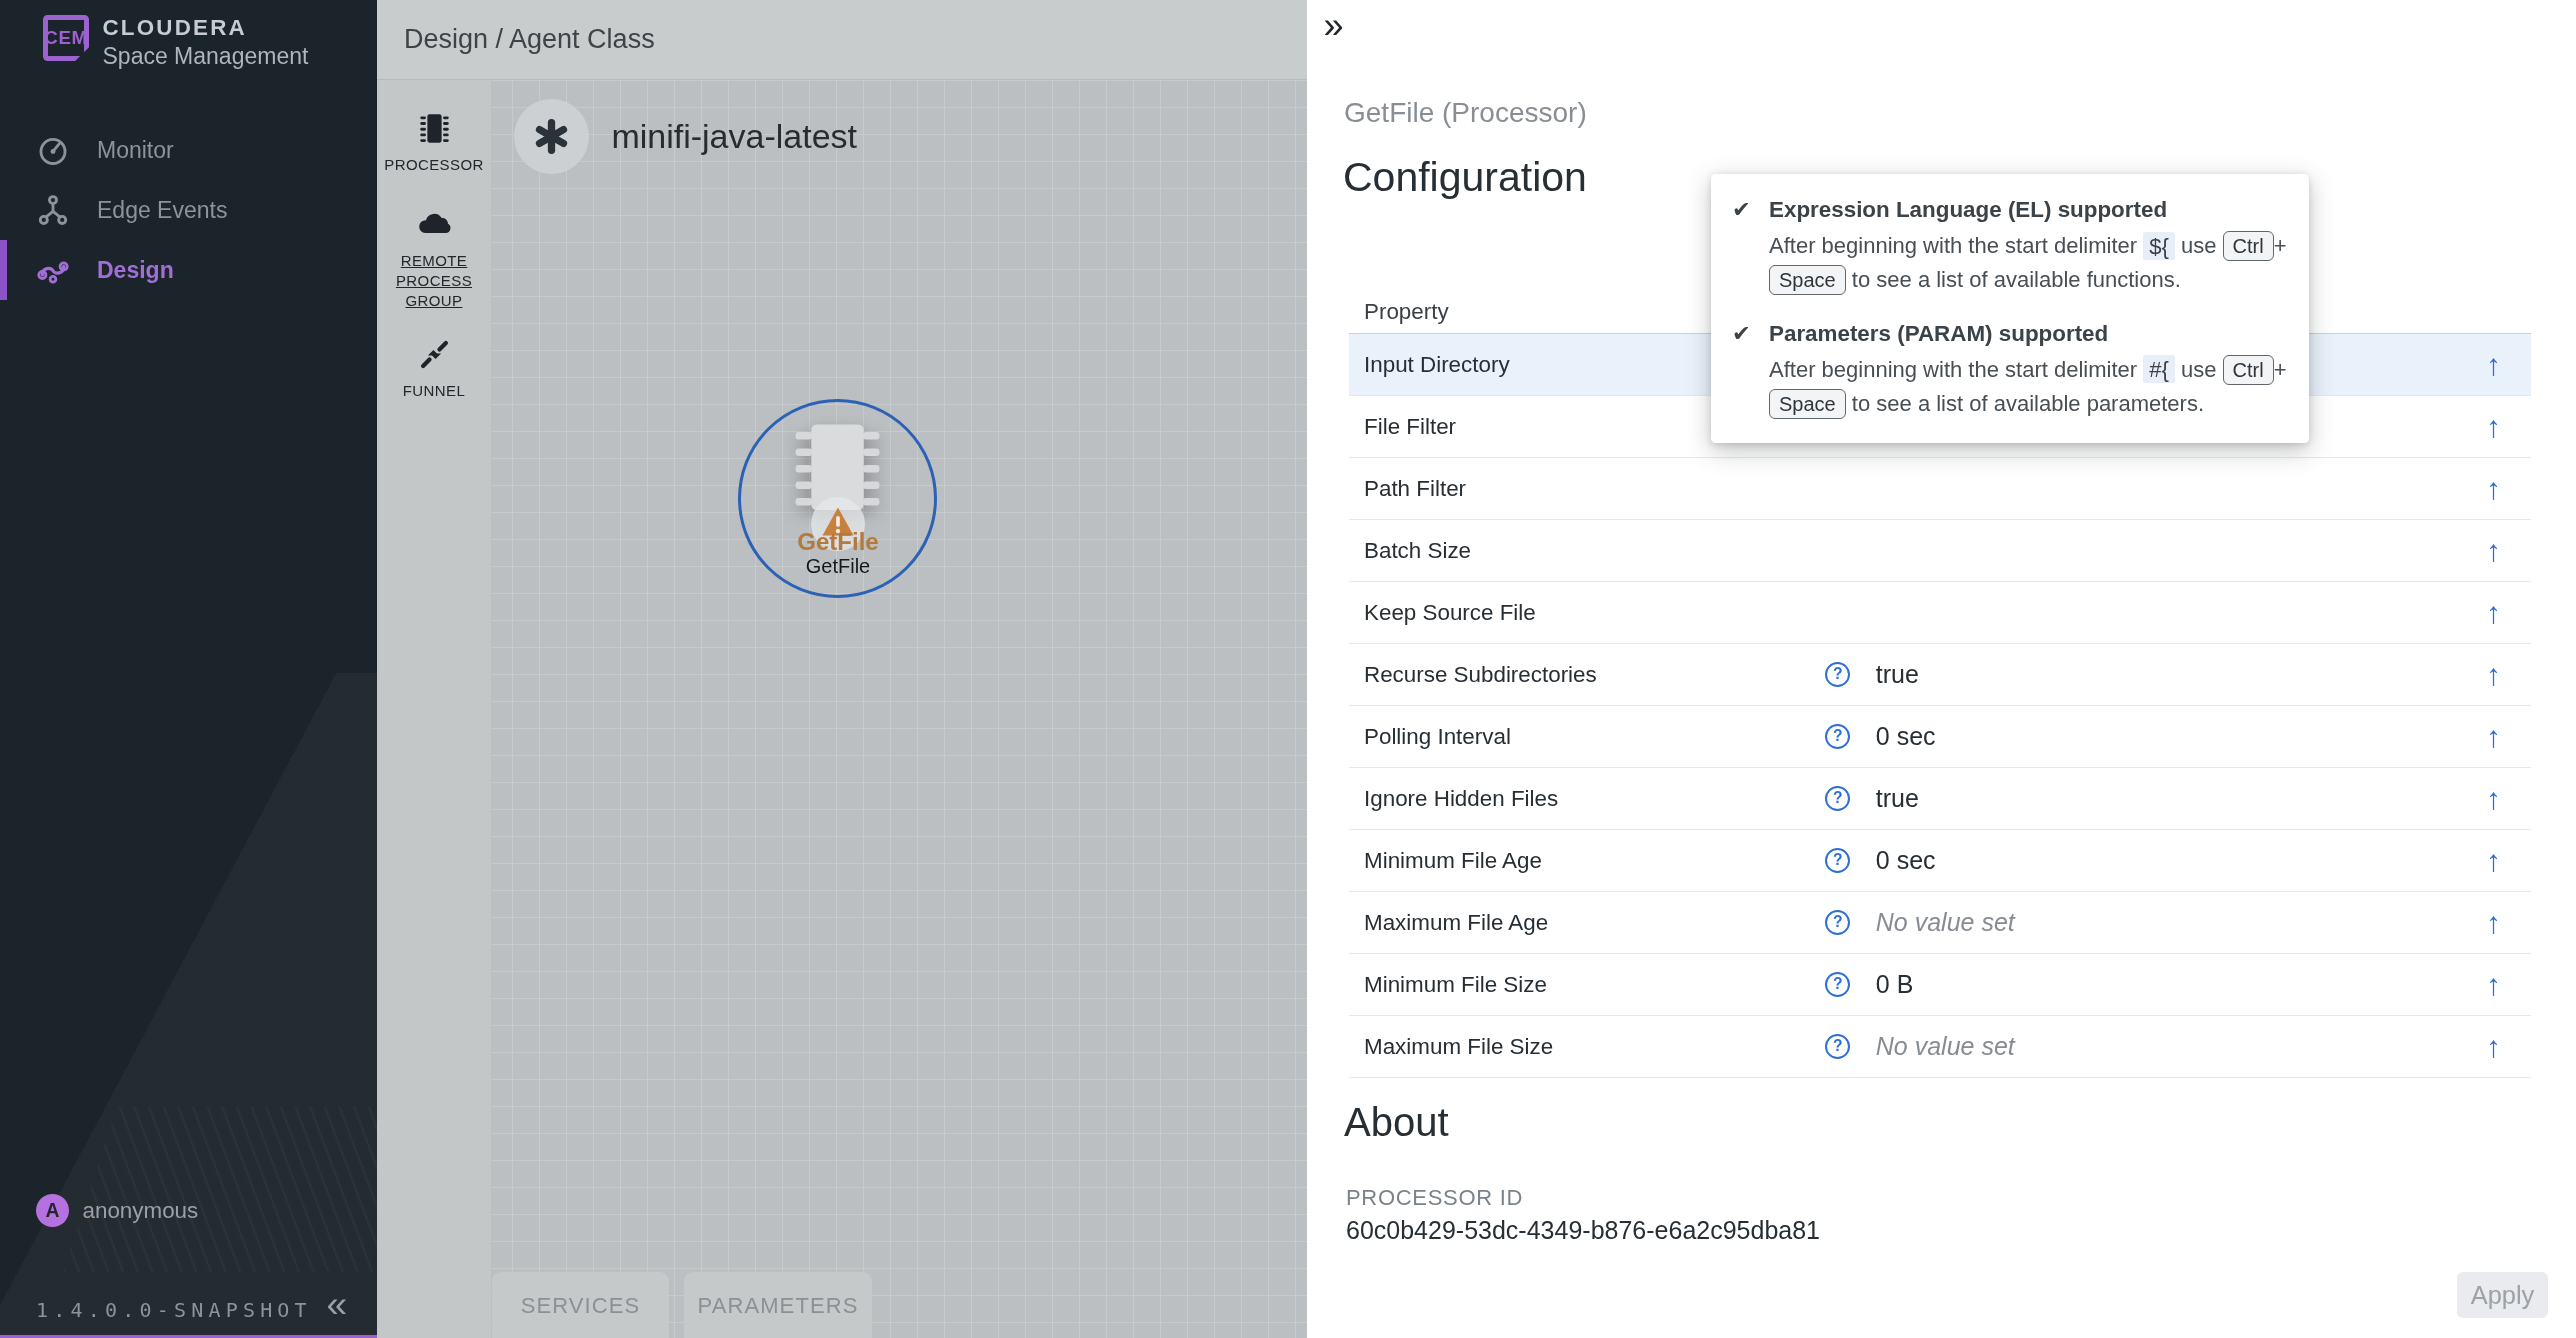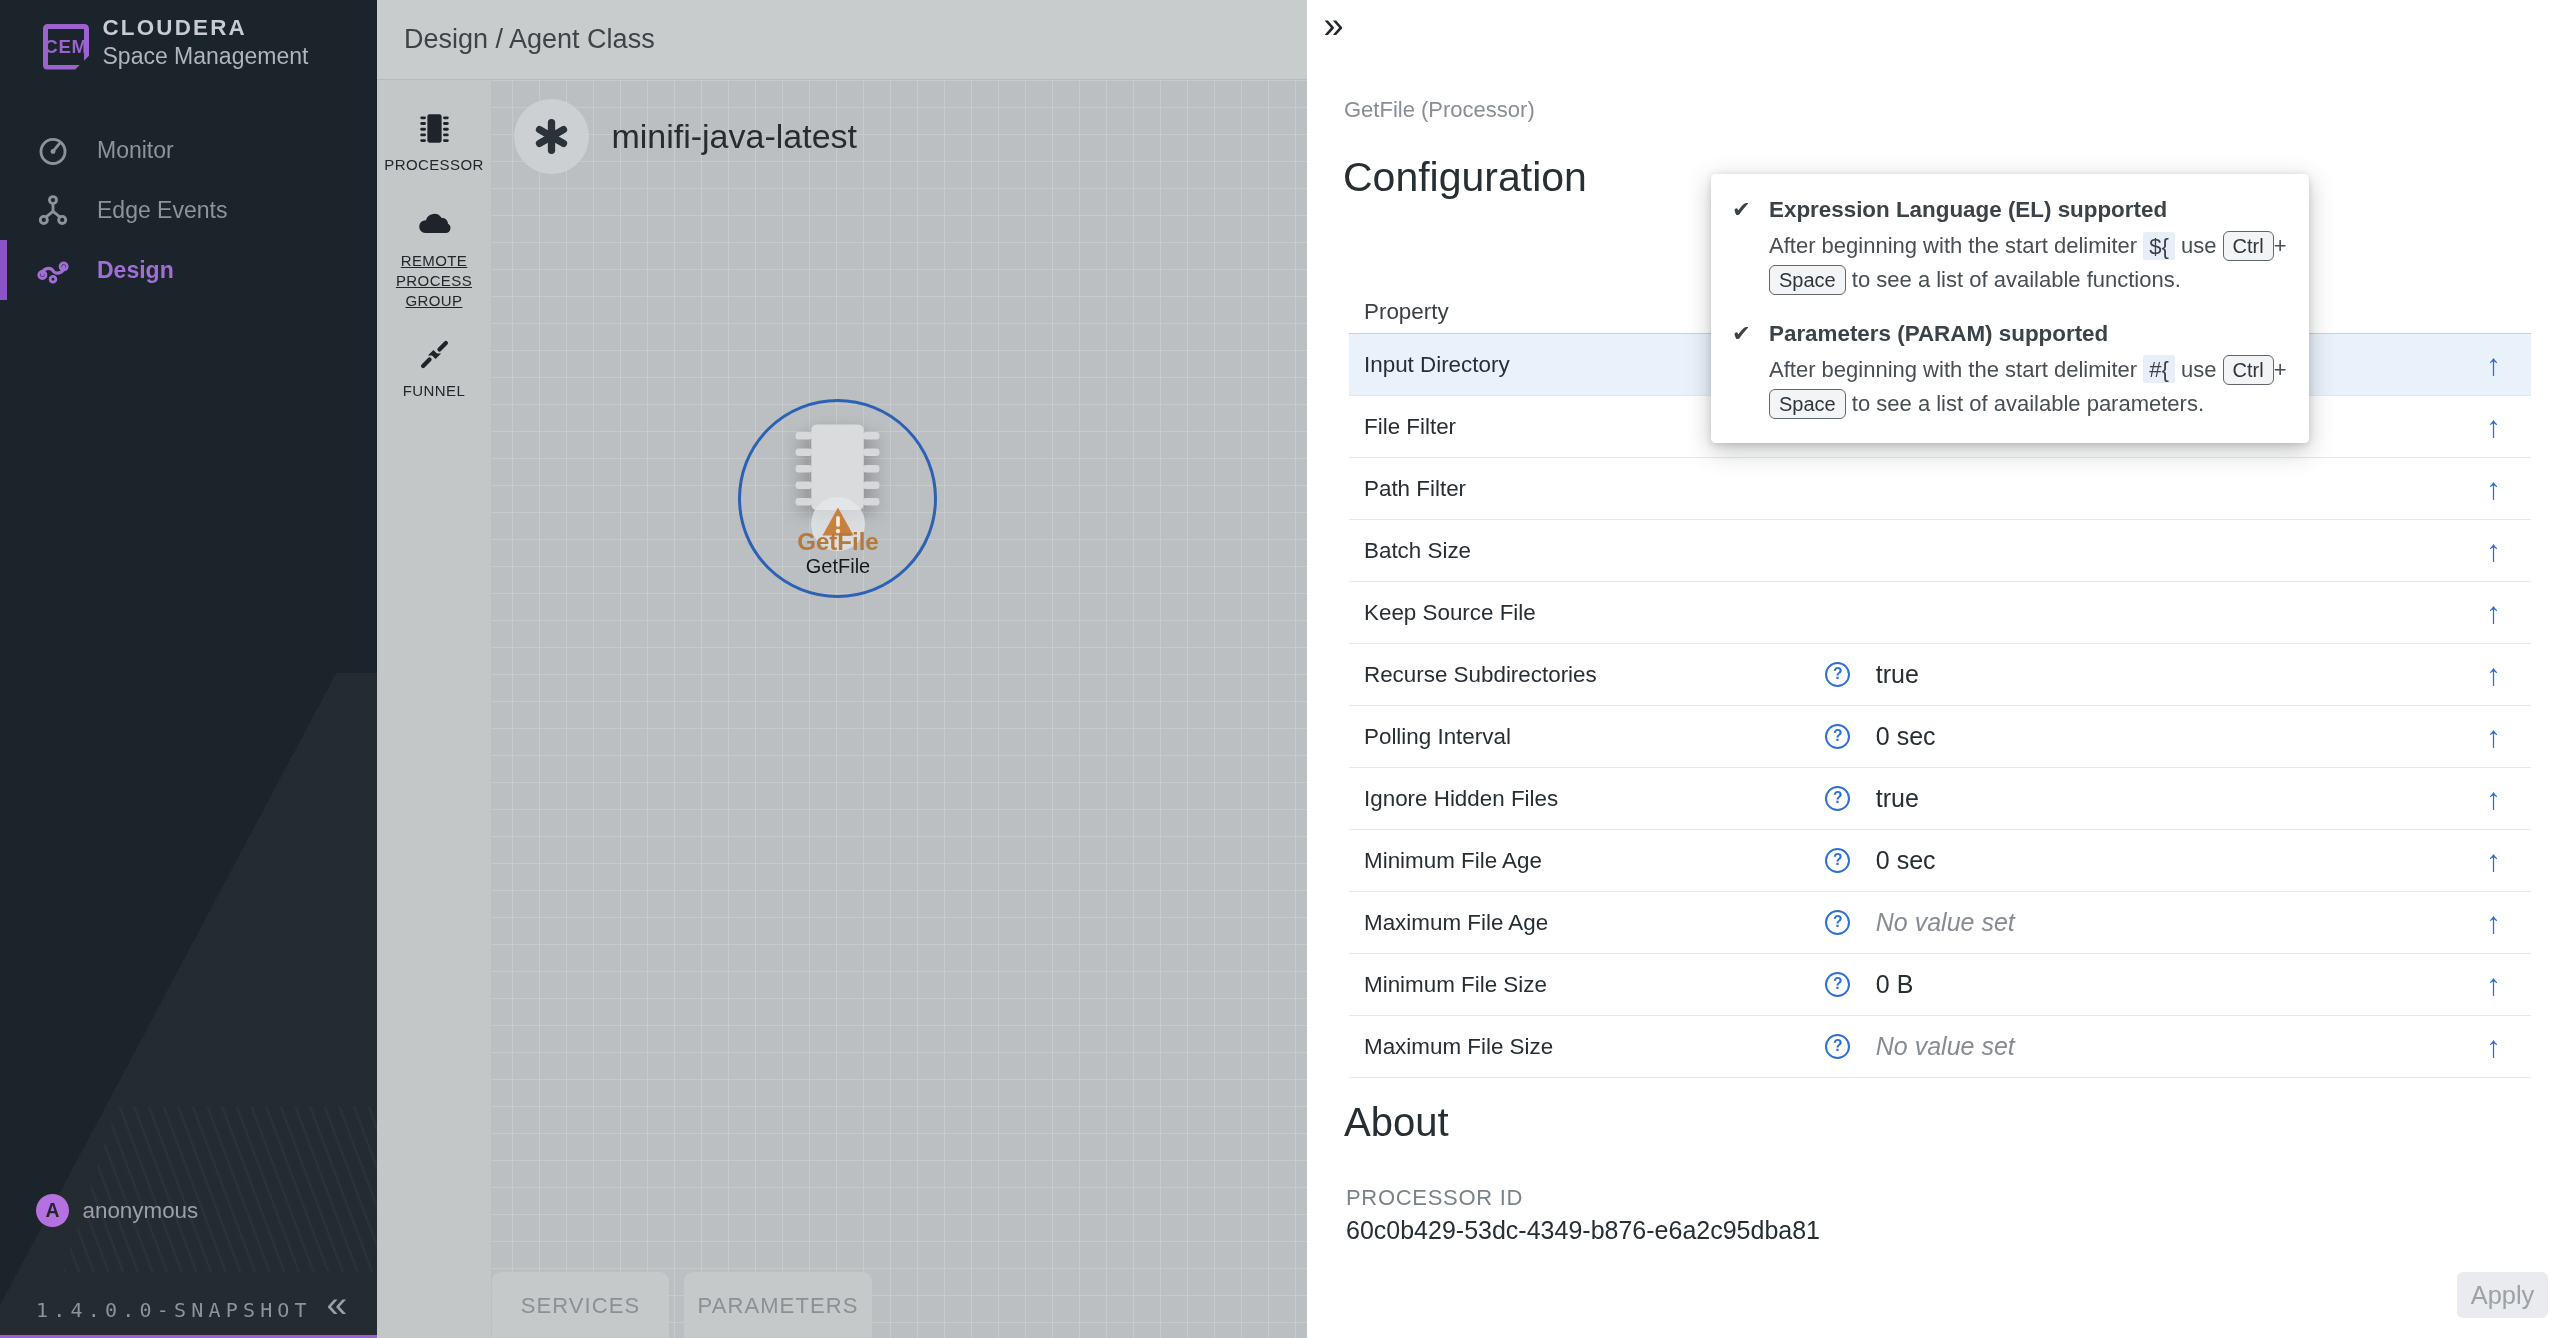--- a/index.html
+++ b/index.html
@@ -8,21 +8,21 @@
   #app{position:absolute;inset:0;}
 
   
   .sidebar{position:absolute;left:0;top:0;width:377px;height:1339px;
            background:#1b242a;overflow:hidden;}
   .sidebar::before{content:"";position:absolute;left:0;top:673px;right:0;bottom:0;
       background:linear-gradient(118deg,transparent 46%,rgba(255,255,255,0.035) 46%);}
   .sidebar::after{content:"";position:absolute;left:90px;top:1107px;width:359px;height:165px;
       background:repeating-linear-gradient(55deg,rgba(255,255,255,0.05) 0 2.2px,transparent 2.2px 12px);
       transform:skewX(-18deg);opacity:.6;}
-  .logo-row{position:absolute;left:43px;top:15px;display:flex;align-items:flex-end;gap:13.5px;}
+  .logo-row{position:absolute;left:43px;top:15px;display:flex;align-items:flex-start;gap:13.5px;}
   .cem-badge{width:46px;height:46px;border:5.2px solid #9b62d0;border-radius:4.5px;
       clip-path:polygon(0 0,100% 0,100% 70%,70% 100%,0 100%);
       display:flex;align-items:center;justify-content:center;
       color:#9b62d0;font-weight:bold;font-size:18.7px;letter-spacing:0.7px;box-sizing:border-box;}
   .brand-1{color:#c7ccd0;font-weight:bold;font-size:22.4px;letter-spacing:2.2px;}
   .brand-2{color:#aeb5bb;font-size:23px;margin-top:1.5px;}
   .nav{position:absolute;left:0;top:120px;width:100%;}
   .nav-item{position:relative;height:60px;display:flex;align-items:center;gap:27px;
       padding-left:36px;color:#8d9499;font-size:23px;cursor:pointer;}
   .nav-item svg{width:34px;height:34px;flex:0 0 34px;}
@@ -66,21 +66,21 @@
       font-size:20px;color:#14181c;z-index:2;}
   .tab{position:absolute;top:1272px;height:67px;background:#c6c9ca;border-radius:9px 9px 0 0;
       color:#8a9095;font-size:22px;letter-spacing:1.1px;display:flex;align-items:center;
       justify-content:center;z-index:1;cursor:pointer;}
   .tab-services{left:492px;width:177px;}
   .tab-parameters{left:684px;width:188px;}
 
   
   .panel{position:absolute;left:1307px;top:0;width:1269px;height:1339px;background:#fff;}
   .panel-collapse{position:absolute;left:16.5px;top:4.5px;font-size:36px;color:#22272c;cursor:pointer;}
-  .panel-subtitle{position:absolute;left:37px;top:97px;font-size:22px;color:#888e93;}
+  .panel-subtitle{position:absolute;left:37px;top:97px;font-size:28px;color:#888e93;}
   .panel-title{position:absolute;left:36px;top:154px;font-size:41px;color:#272e34;}
   .ptable{position:absolute;left:42px;top:290px;width:1182px;}
   .thead{height:43px;display:flex;align-items:center;border-bottom:1.5px solid #ccd1d5;
       font-size:22.4px;color:#3a4046;}
   .thead .c1{padding-left:15px;width:461px;}
   .prow{height:62px;display:flex;align-items:center;border-bottom:1.5px solid #e6e8ea;
       position:relative;cursor:pointer;box-sizing:border-box;}
   .prow.selected{background:#e9f1fb;}
   .pname{padding-left:15px;width:461px;font-size:22.4px;color:#272e34;flex:0 0 auto;}
   .pval{display:flex;align-items:center;gap:25.4px;}

